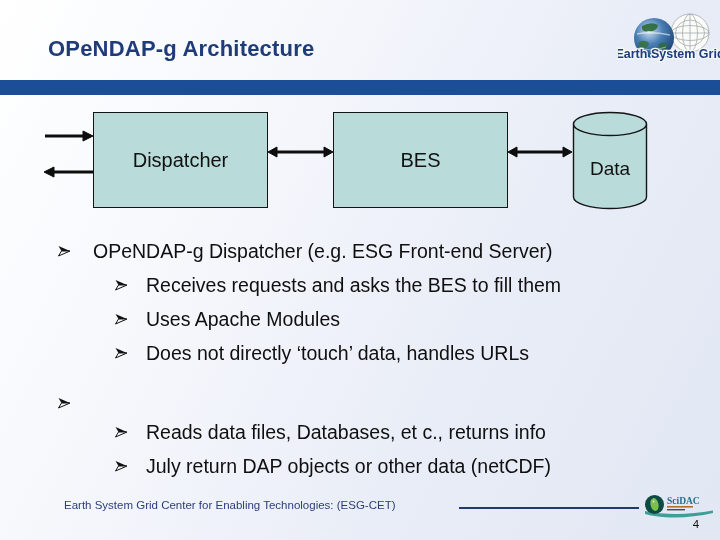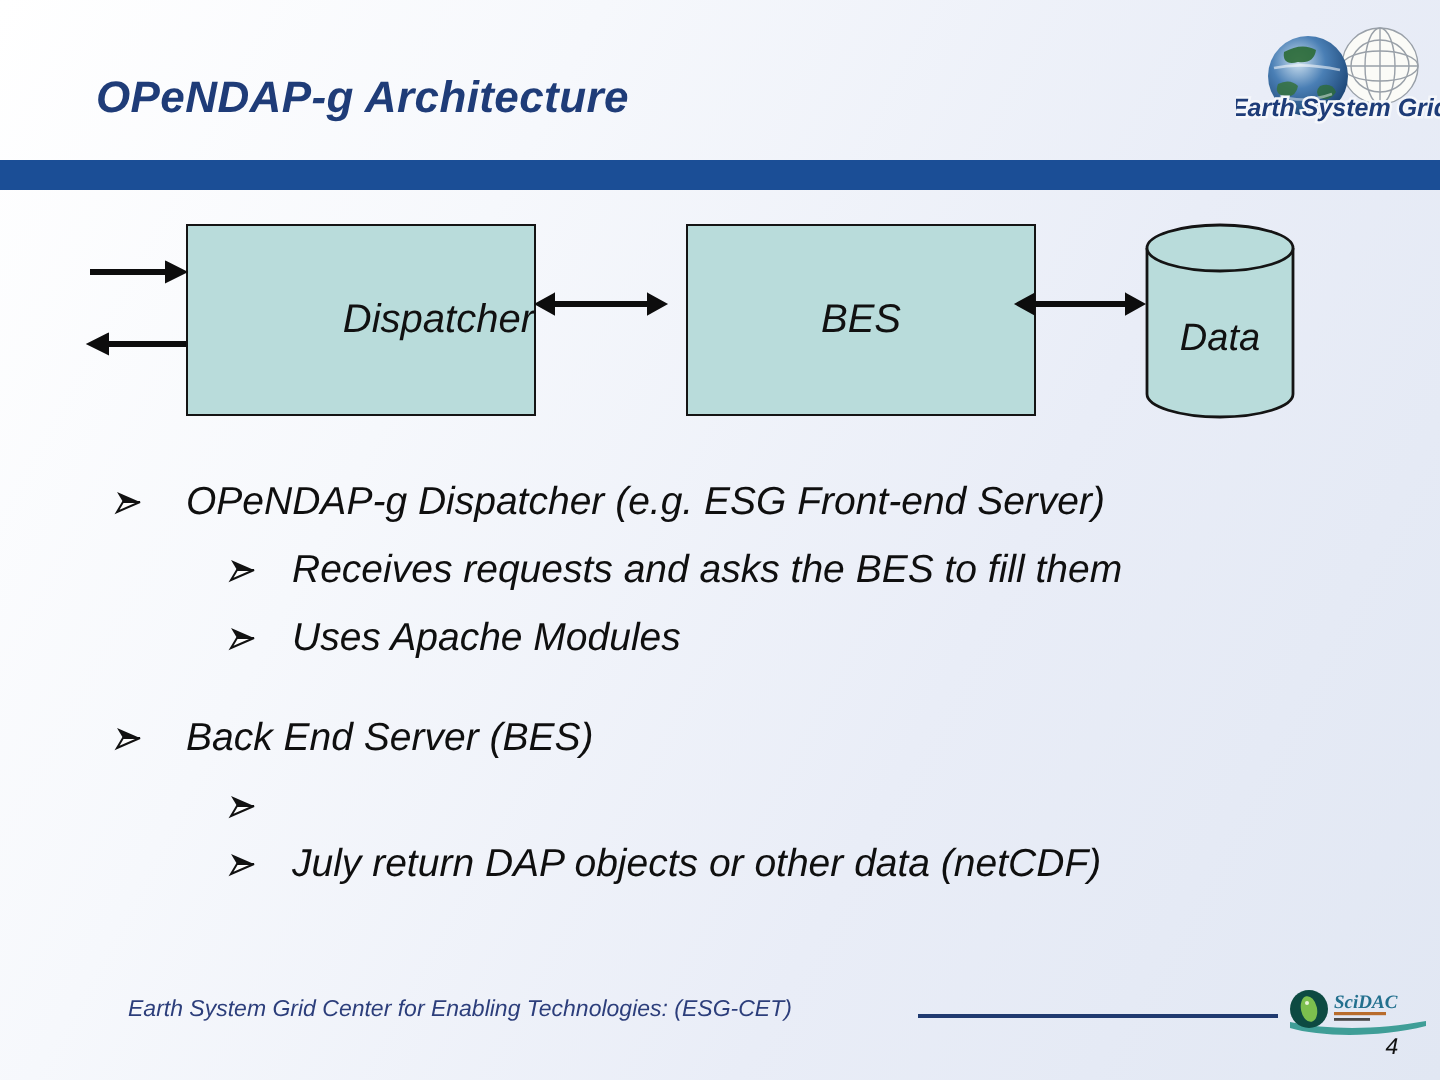--- a/index.html
+++ b/index.html
@@ -2,41 +2,40 @@
 <html><head>
 <meta charset="utf-8">
 <style>
   html,body{margin:0;padding:0;}
   .slide{
     position:relative;
     width:720px;height:540px;
     overflow:hidden;
     background:linear-gradient(118deg,#ffffff 0%,#f6f8fc 30%,#e9edf7 65%,#e1e7f3 100%);
     font-family:"Liberation Sans",sans-serif;
-    font-style:italic;
   }
   .title{
     position:absolute;left:48px;top:36px;
     font-size:22px;font-weight:bold;color:#1f3c78;
     letter-spacing:.2px;
   }
   .title-bar{
     position:absolute;left:0;top:80px;width:720px;height:15px;
     background:#1b4e96;
   }
   .esg-logo{position:absolute;left:618px;top:12px;}
   
   .box{
     position:absolute;top:112px;width:175px;height:96px;
     background:#b9dcdb;border:1.5px solid #141414;box-sizing:border-box;
     display:flex;align-items:center;justify-content:center;
     font-size:20px;color:#111;
   }
-  .box-dispatcher{left:93px;justify-content:flex-end;}
-  .box-bes{left:333px;margin-left:10px;}
+  .box-dispatcher{left:93px;}
+  .box-bes{left:333px;}
   .cylinder{position:absolute;left:571px;top:111px;}
   .arrows{position:absolute;left:0;top:100px;}
   
   .bullets{position:absolute;left:57px;top:240px;width:648px;color:#0f0f0f;}
   .b-line{display:flex;align-items:flex-start;margin-bottom:11px;}
   .b-line .glyph{flex:0 0 auto;margin-top:4px;}
   .lvl1 .glyph{margin-right:21px;}
   .lvl2{margin-left:57px;}
   .lvl2 .glyph{margin-right:17px;}
   .b-text{font-size:19.5px;line-height:23px;white-space:nowrap;}
@@ -150,34 +149,41 @@
           </svg>
         <span class="b-text">Receives requests and asks the BES to fill them</span>
       </div>
       <div class="b-line lvl2">
         <svg class="glyph" width="15" height="14" viewBox="0 0 15 14">
             <path d="M1.5 2 L13 7 L4.5 7 Z" fill="#111"></path>
             <path d="M1.5 12 L13 7 L4.5 7 Z" fill="#fdfdfd" stroke="#111" stroke-width="1"></path>
           </svg>
         <span class="b-text">Uses Apache Modules</span>
       </div>
+      <div class="b-line lvl2">
+        <svg class="glyph" width="15" height="14" viewBox="0 0 15 14">
+            <path d="M1.5 2 L13 7 L4.5 7 Z" fill="#111"></path>
+            <path d="M1.5 12 L13 7 L4.5 7 Z" fill="#fdfdfd" stroke="#111" stroke-width="1"></path>
+          </svg>
+        <span class="b-text">Does not directly ‘touch’ data, handles URLs</span>
+      </div>
     </div>
     <div class="b-group group2">
       <div class="b-line lvl1">
         <svg class="glyph" width="15" height="14" viewBox="0 0 15 14">
             <path d="M1.5 2 L13 7 L4.5 7 Z" fill="#111"></path>
             <path d="M1.5 12 L13 7 L4.5 7 Z" fill="#fdfdfd" stroke="#111" stroke-width="1"></path>
           </svg>
-        <span class="b-text">Back End Server (BES)</span>
-      </div>
-      <div class="b-line lvl2">
-        <svg class="glyph" width="15" height="14" viewBox="0 0 15 14">
-            <path d="M1.5 2 L13 7 L4.5 7 Z" fill="#111"></path>
-            <path d="M1.5 12 L13 7 L4.5 7 Z" fill="#fdfdfd" stroke="#111" stroke-width="1"></path>
-          </svg>
+      </div>
+      <div class="b-line lvl2">
+        <svg class="glyph" width="15" height="14" viewBox="0 0 15 14">
+            <path d="M1.5 2 L13 7 L4.5 7 Z" fill="#111"></path>
+            <path d="M1.5 12 L13 7 L4.5 7 Z" fill="#fdfdfd" stroke="#111" stroke-width="1"></path>
+          </svg>
+        <span class="b-text">Reads data files, Databases, et c., returns info</span>
       </div>
       <div class="b-line lvl2">
         <svg class="glyph" width="15" height="14" viewBox="0 0 15 14">
             <path d="M1.5 2 L13 7 L4.5 7 Z" fill="#111"></path>
             <path d="M1.5 12 L13 7 L4.5 7 Z" fill="#fdfdfd" stroke="#111" stroke-width="1"></path>
           </svg>
         <span class="b-text">July return DAP objects or other data (netCDF)</span>
       </div>
     </div>
   </div>

